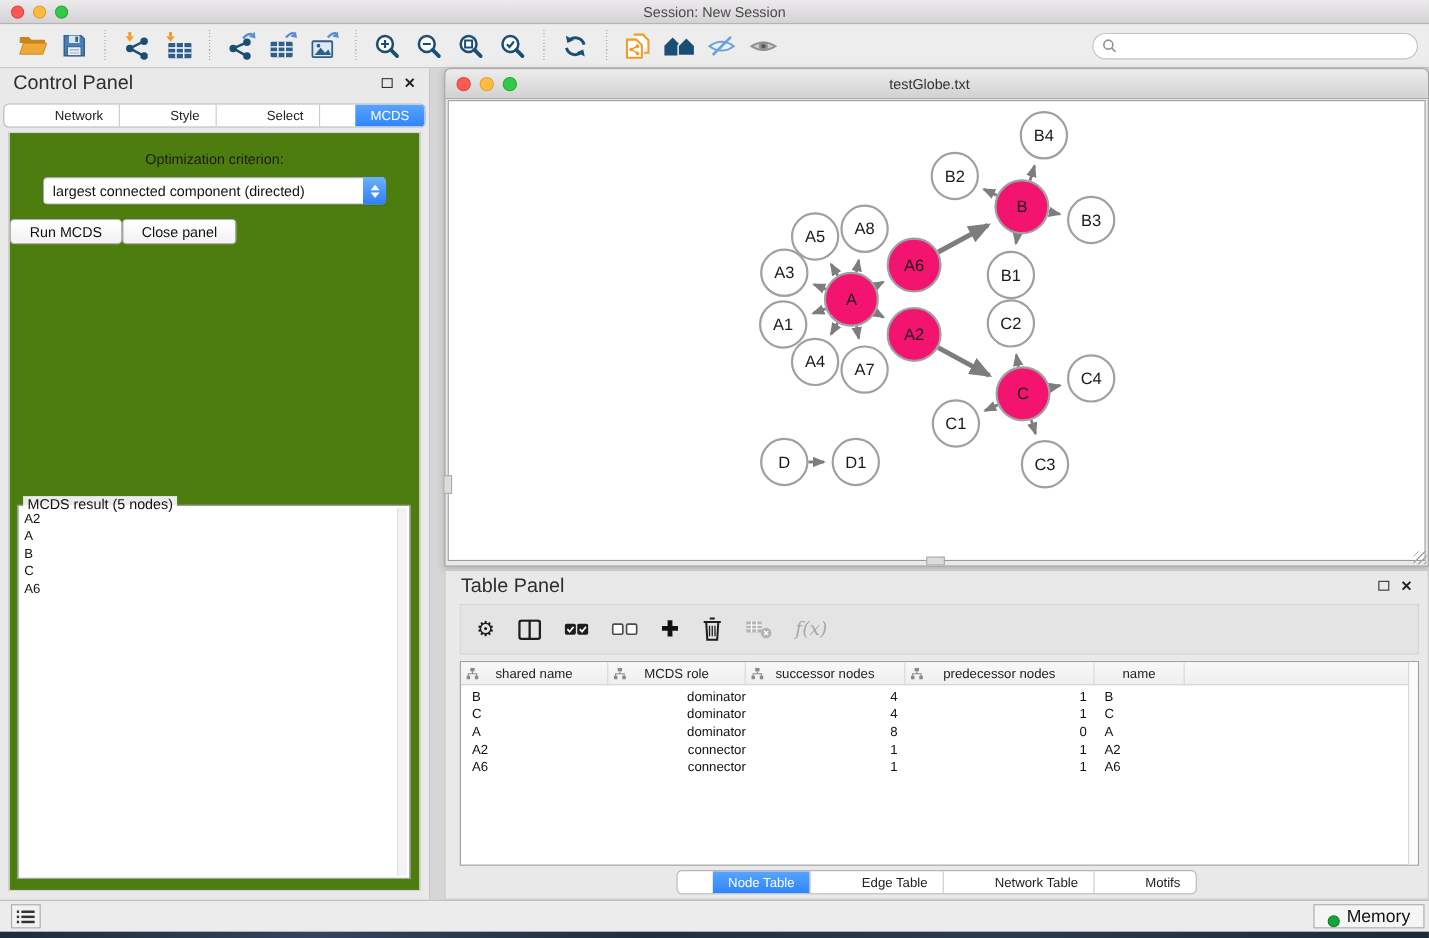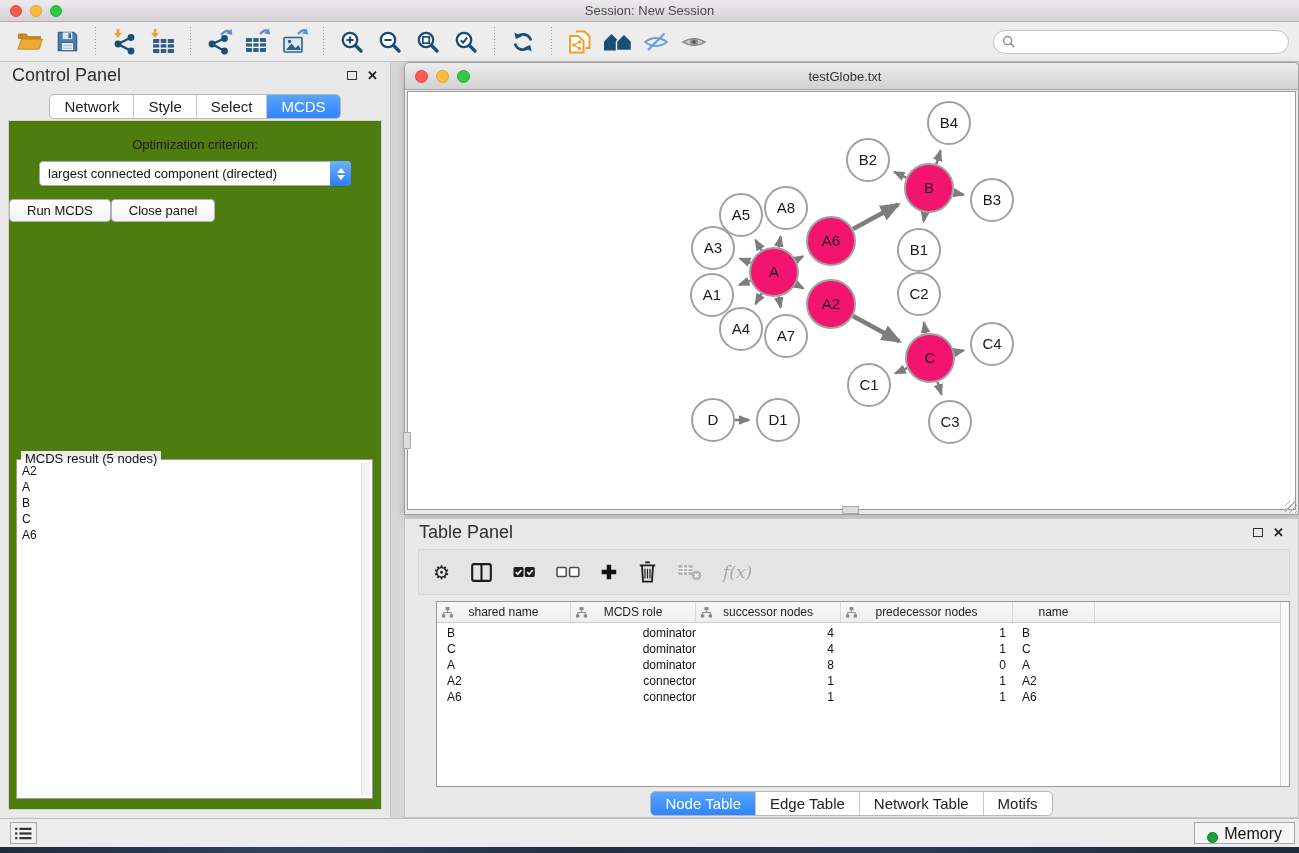--- a/index.html
+++ b/index.html
@@ -36,21 +36,21 @@
     background:#e9e9e9; border-right:1px solid #c6c6c6; }
   .phead { height:26px; display:flex; align-items:center; padding:0 12px; }
   .phead .pttl { font-size:18px; color:#2e2e2e; }
   .wbtns { margin-left:auto; display:flex; align-items:center; gap:10px; }
   .float-ic { width:10px; height:9px; border:1.6px solid #333; display:inline-block; }
   .close-ic { font-size:13px; font-weight:bold; color:#222; line-height:1; }
 
   .tabrow { display:flex; justify-content:center; margin-top:6px; }
   .tabgroup { display:inline-flex; background:#fff; border:1px solid #b7b7b7;
     border-radius:5px; overflow:hidden; }
-  .tab { padding:3px 14px; font-size:15px; color:#222; border-right:1px solid #c9c9c9; }
+  .tab { padding:3px 14px; font-size:12px; color:#222; border-right:1px solid #c9c9c9;margin-left:32px; }
   .tab:last-child { border-right:none; }
   .tab.active { background:linear-gradient(#59a4fd,#2e86fb); color:#fff; }
 
   .cbody { position:absolute; left:8px; right:8px; top:58px; bottom:8px;
     background:#4d7c0f; border:1px solid #d2d2d2; }
   .optlabel { text-align:center; margin-top:16px; font-size:13px; color:#1c1c1c; }
   .dropdown { position:relative; width:312px; height:25px; margin:9px auto 0;
     background:#fff; border:1px solid #a9a9a9; border-radius:4px;
     font-size:13px; line-height:23px; padding-left:8px; color:#111;
     box-shadow:0 1px 1px rgba(0,0,0,.08); }
@@ -96,21 +96,21 @@
   .tpanel { position:absolute; left:404px; top:518px; width:895px; height:300px;
     background:#e9e9e9; border:1px solid #c6c6c6; }
   .ttoolbar { position:absolute; left:13px; right:8px; top:30px; height:46px;
     background:#e4e4e4; border:1px solid #d6d6d6; display:flex; align-items:center;
     padding-left:14px; gap:21px; }
   .tico { display:flex; align-items:center; justify-content:center; height:30px; }
   .gear-glyph { font-size:19px; color:#1d1d1d; }
   .plus-glyph { font-size:19px; font-weight:bold; color:#111; }
   .fx-glyph { font-family:"DejaVu Serif", serif; font-style:italic; font-size:17px; color:#a8a8a8; }
 
-  .datatable { position:absolute; left:31px; right:8px; top:82px; height:186px;
+  .datatable { position:absolute; left:13px; right:8px; top:82px; height:186px;
     background:#fff; border:1px solid #9a9a9a; overflow:hidden; }
   .thead { display:flex; height:21px; background:linear-gradient(#f8f8f8,#efefef);
     border-bottom:1px solid #cfcfcf; }
   .th { position:relative; border-right:1px solid #d8d8d8; display:flex;
     align-items:center; justify-content:center; font-size:12px; color:#222; }
   .th svg { position:absolute; left:5px; top:5px; }
   .c0{width:134px;} .c1{width:125px;text-align:right;} .c2{width:145px;} .c3{width:172px;} .c4{width:82px;}
   .trow { display:flex; height:16px; align-items:center; }
   .trow .tc { font-size:12px; color:#111; }
   .tc.c0,.tc.c1 { padding-left:10px; } .tc.c4 { padding-left:9px; }

